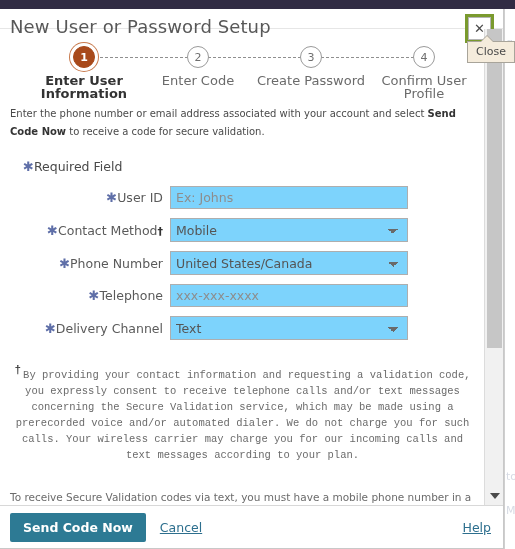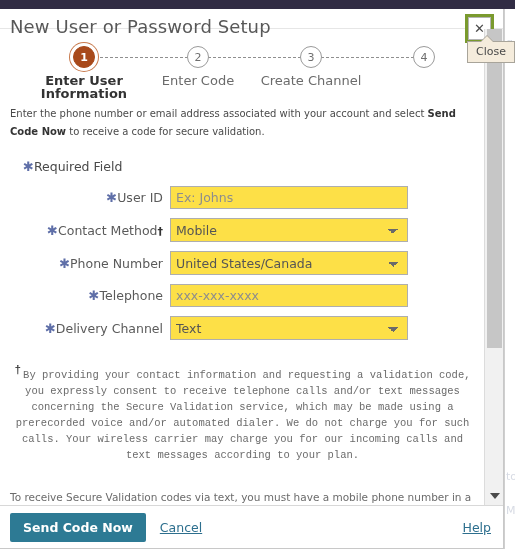--- a/index.html
+++ b/index.html
@@ -216,21 +216,21 @@
     text-align: right;
     padding-right: 7px;
     font-size: 12.5px;
     color: #5a5a5a;
     white-space: nowrap;
   }
   .form-control {
     width: 238px;
     height: 23px;
     border: 1px solid #aeaeae;
-    background: #fde047;
+    background: #7dd3fc;
     font-family: "DejaVu Sans", sans-serif;
     font-size: 12.5px;
     color: #555555;
     padding: 0 5px;
   }
   .form-control::placeholder { color: #8d8d8d; opacity: 1; }
 
   select.form-control {
     height: 24px;
     -webkit-appearance: none;
@@ -363,24 +363,25 @@
           <div class="step active" style="left:24px;">
             <div class="step-circle">1</div>
             <div class="step-label">Enter User Information</div>
           </div>
           <div class="step" style="left:138px;">
             <div class="step-circle">2</div>
             <div class="step-label">Enter Code</div>
           </div>
           <div class="step" style="left:251px;">
             <div class="step-circle">3</div>
-            <div class="step-label">Create Channel</div>
+            <div class="step-label">Create Password</div>
           </div>
           <div class="step" style="left:364px;">
             <div class="step-circle">4</div>
+            <div class="step-label">Confirm User Profile</div>
           </div>
         </div>
 
         <div class="intro">
           <span>Enter the phone number or email address associated with your account and select </span><b>Send Code Now</b><span> to receive a code for secure validation.</span>
         </div>
 
         <div class="required-note">
           <span class="ast">✱</span><span>Required Field</span>
         </div>

